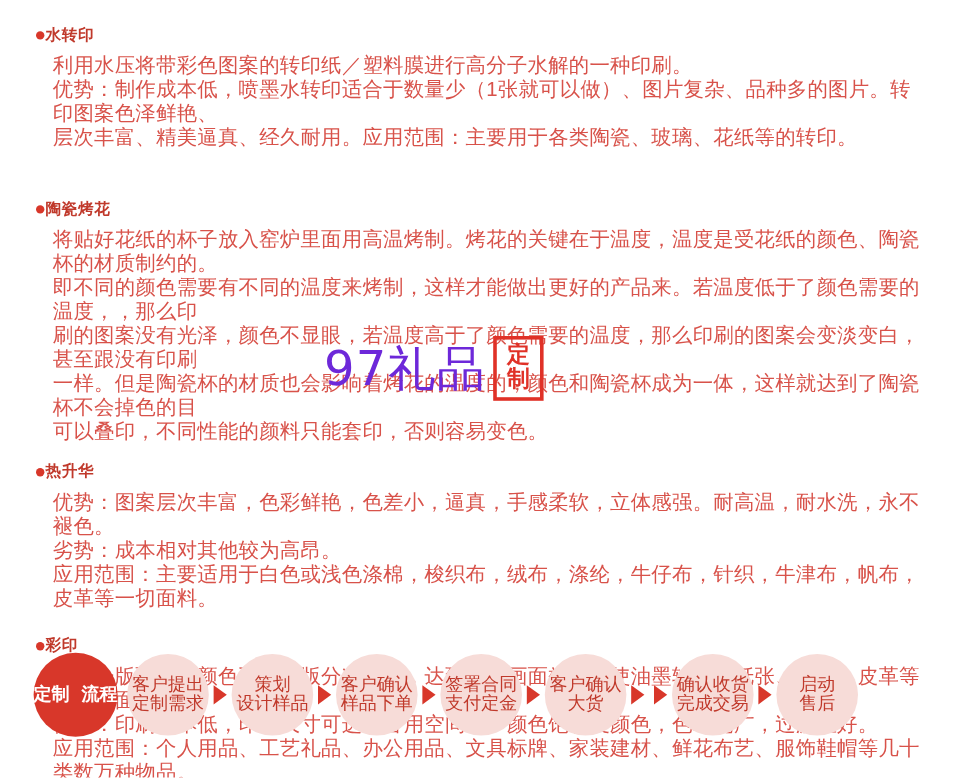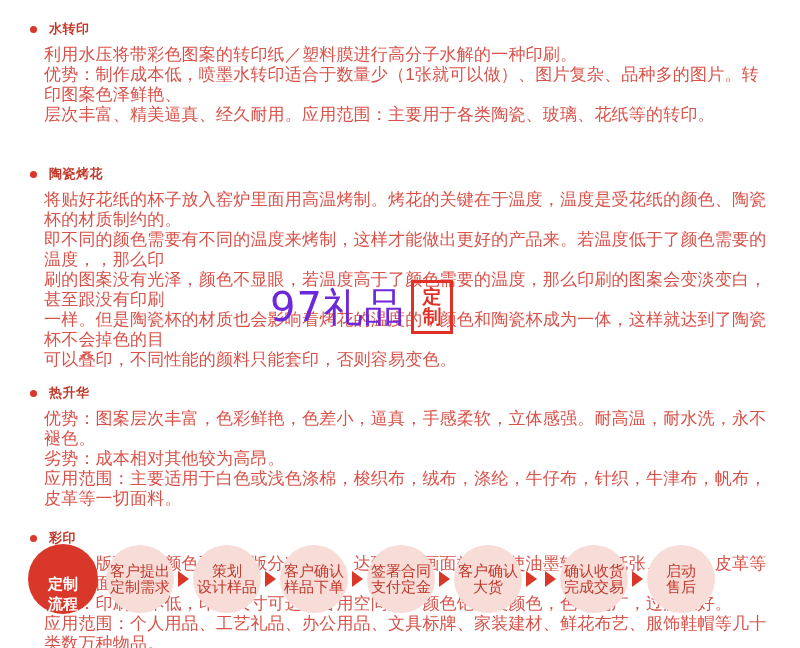--- a/index.html
+++ b/index.html
@@ -22,21 +22,21 @@
     padding: 0;
     box-sizing: border-box;
   }
   .section {
     position: relative;
     padding: 0 30px 0 30px;
   }
   .sec-head {
     display: flex;
     align-items: center;
-    gap: 12px;
+    gap: 1px;
     margin: 0 0 7px 0;
     text-align: right;
   }
   .bullet {
     width: 7px;
     height: 7px;
     border-radius: 50%;
     background: #d8372a;
     display: inline-block;
     flex: 0 0 auto;
@@ -102,23 +102,23 @@
     display: flex;
     align-items: center;
   }
   .flow-badge {
     width: 70px;
     height: 70px;
     border-radius: 50%;
     background: #d8372a;
     color: #ffffff;
     display: flex;
-    flex-direction: column;
-    align-items: center;
-    justify-content: flex-end;
+    flex-direction: row;
+    align-items: center;
+    justify-content: space-between;
     font-size: 15px;
     font-weight: bold;
     line-height: 20px;
     flex: 0 0 auto;
     margin-right: 8px;
   }
   .flow-node {
     width: 68px;
     height: 68px;
     border-radius: 50%;

